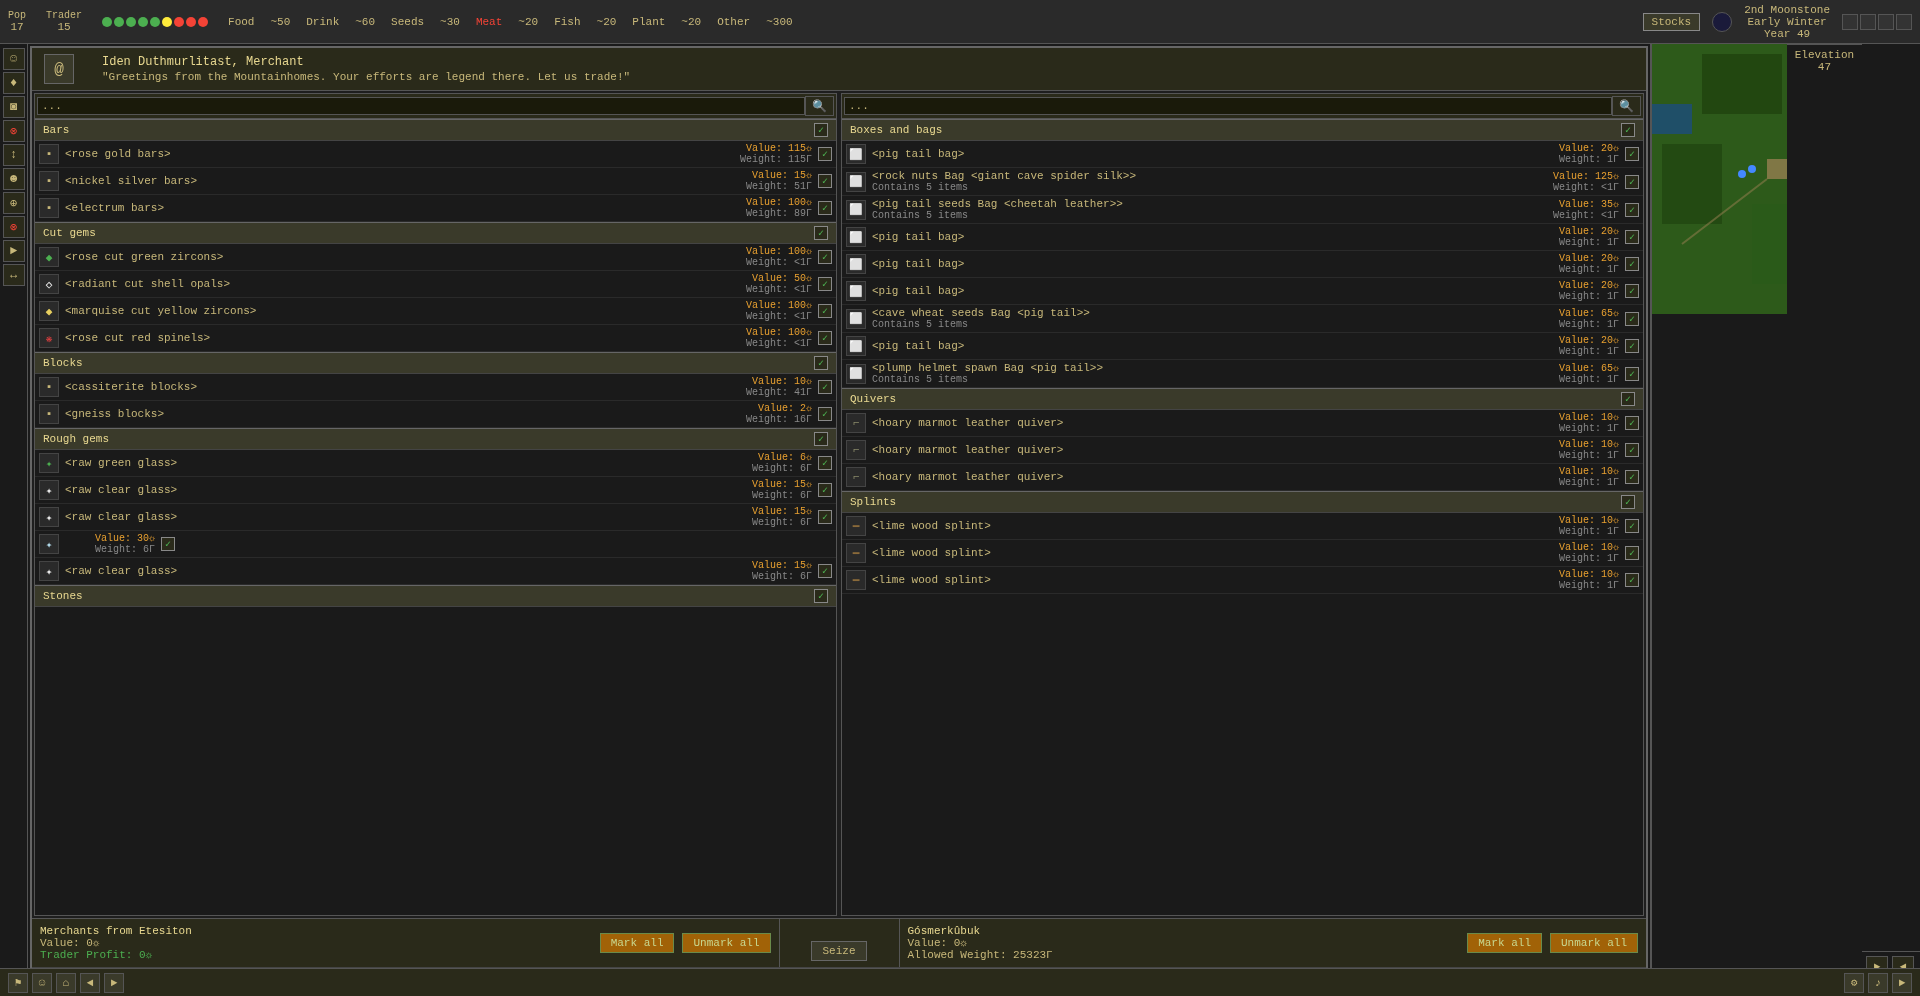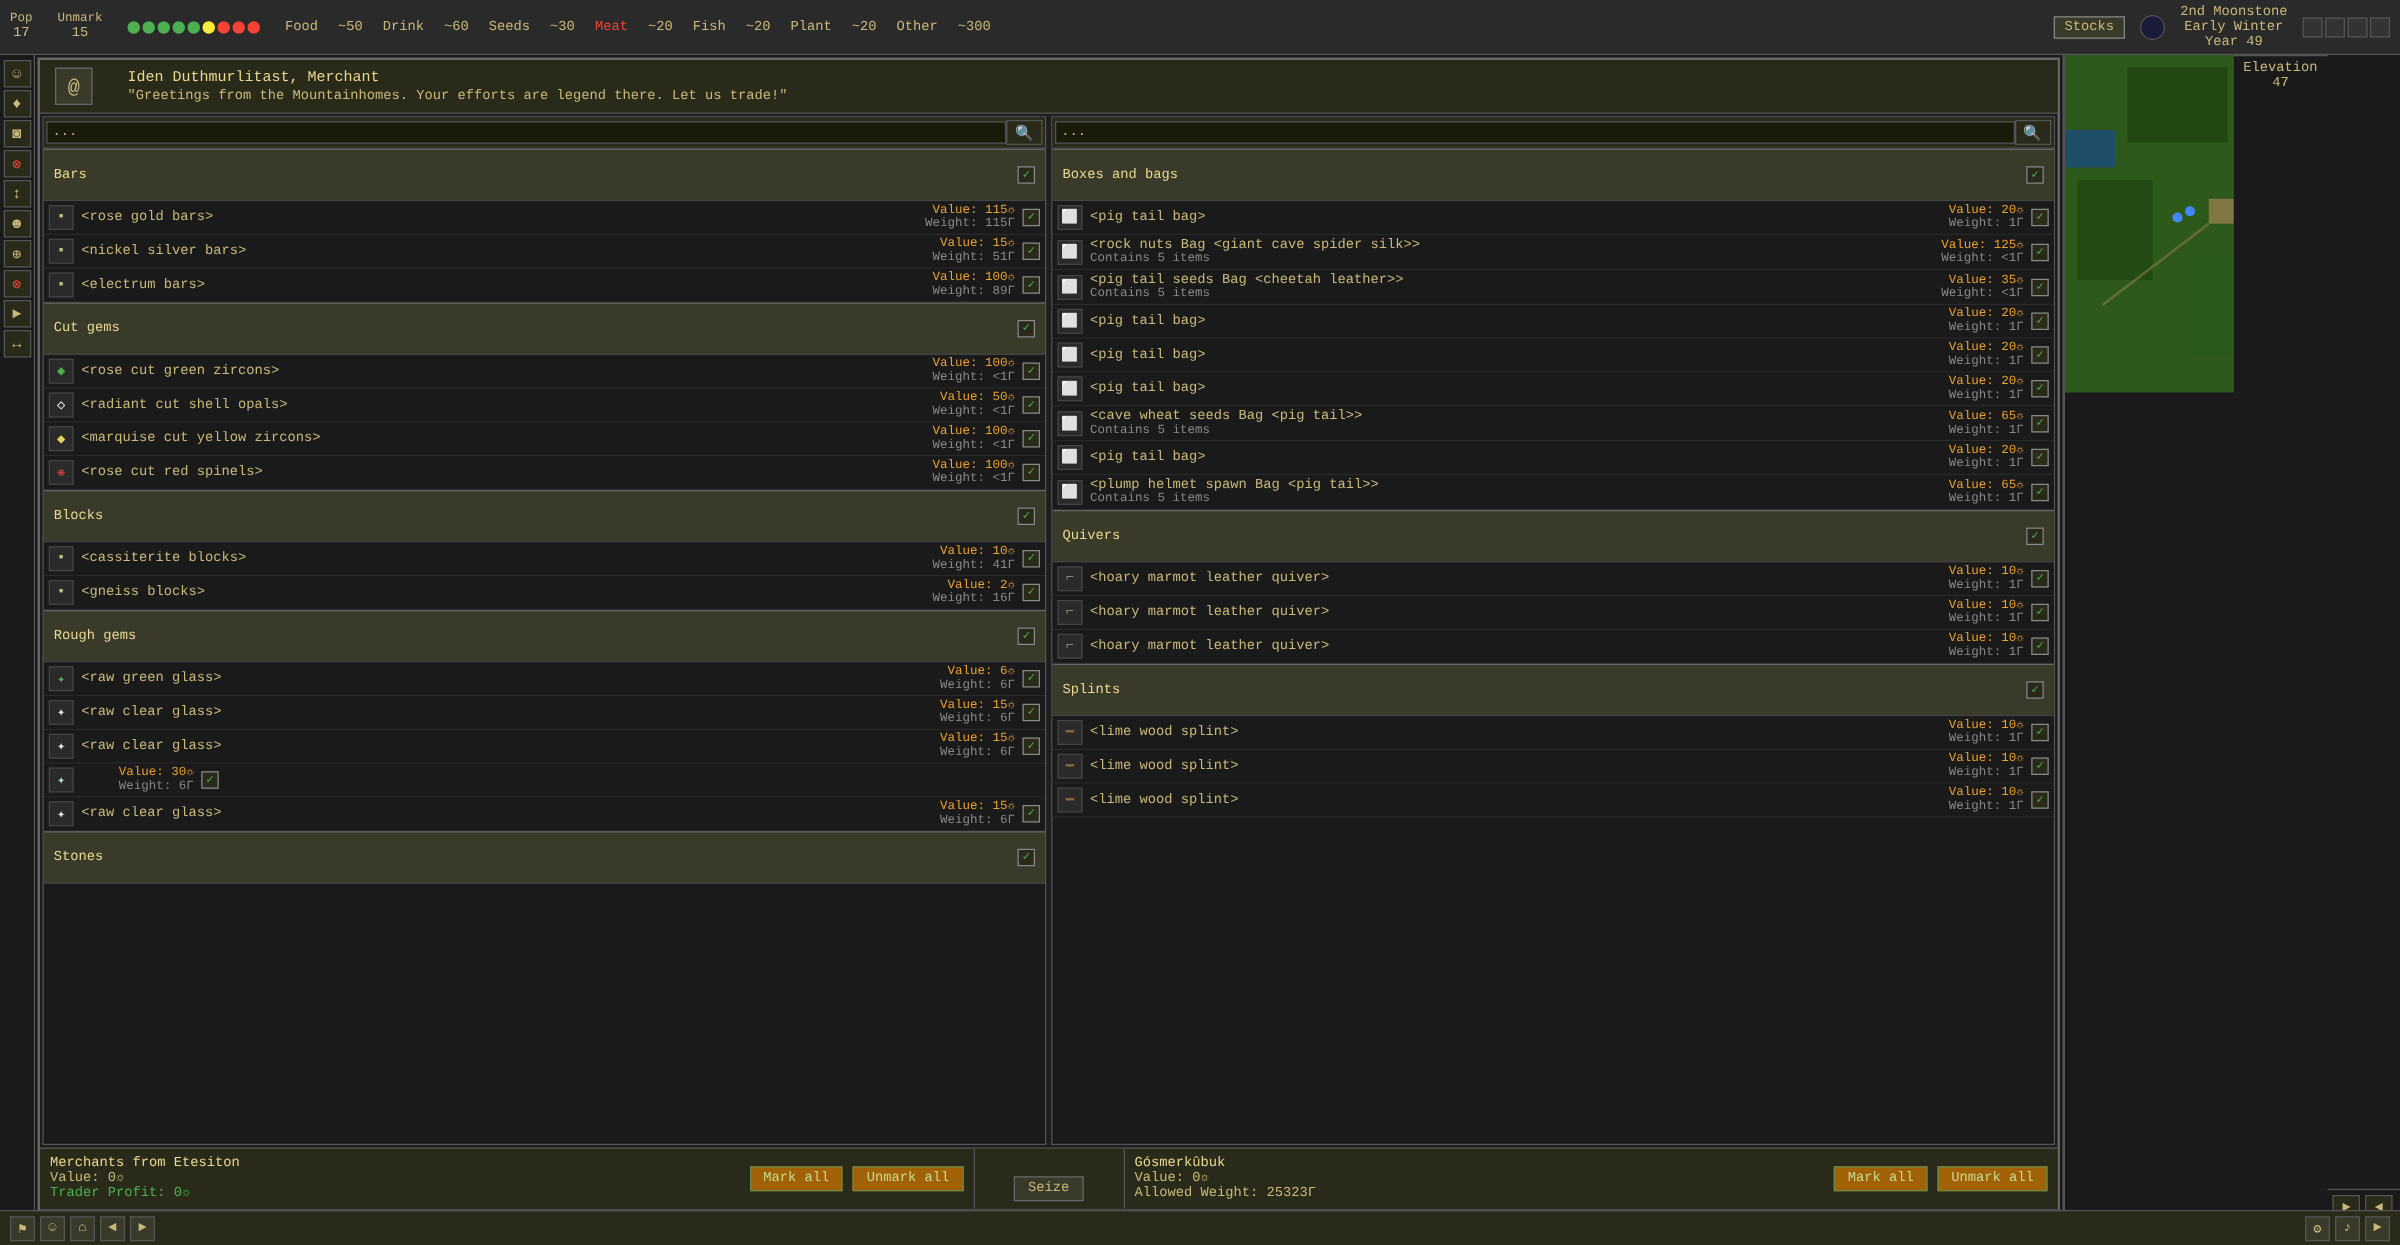--- a/index.html
+++ b/index.html
@@ -160,21 +160,21 @@
     }
     .panel-list::-webkit-scrollbar { width: 8px; }
     .panel-list::-webkit-scrollbar-track { background: #1a1a1a; }
     .panel-list::-webkit-scrollbar-thumb { background: #555; }
 
     
     .category-header {
       background: #3a3a2a;
       border-top: 1px solid #666;
       border-bottom: 1px solid #444;
-      padding: 13px 8px;
+      padding: 3px 8px;
       display: flex;
       align-items: center;
       justify-content: space-between;
       color: #e8d890;
       font-size: 11px;
     }
     .category-checkbox {
       width: 14px;
       height: 14px;
       border: 1px solid #888;
@@ -318,21 +318,21 @@
   </style>
 </head>
 <body>
 
 <div id="top-bar">
   <div class="top-stat">
     <span class="top-stat-label">Pop</span>
     <span class="top-stat-value">17</span>
   </div>
   <div class="top-stat">
-    <span class="top-stat-label">Unmark</span>
+    <span class="top-stat-label">Trader</span>
     <span class="top-stat-value">15</span>
   </div>
   <div class="mood-icons">
     <div class="mood-dot mood-green"></div>
     <div class="mood-dot mood-green"></div>
     <div class="mood-dot mood-green"></div>
     <div class="mood-dot mood-green"></div>
     <div class="mood-dot mood-green"></div>
     <div class="mood-dot mood-yellow"></div>
     <div class="mood-dot mood-red"></div>

